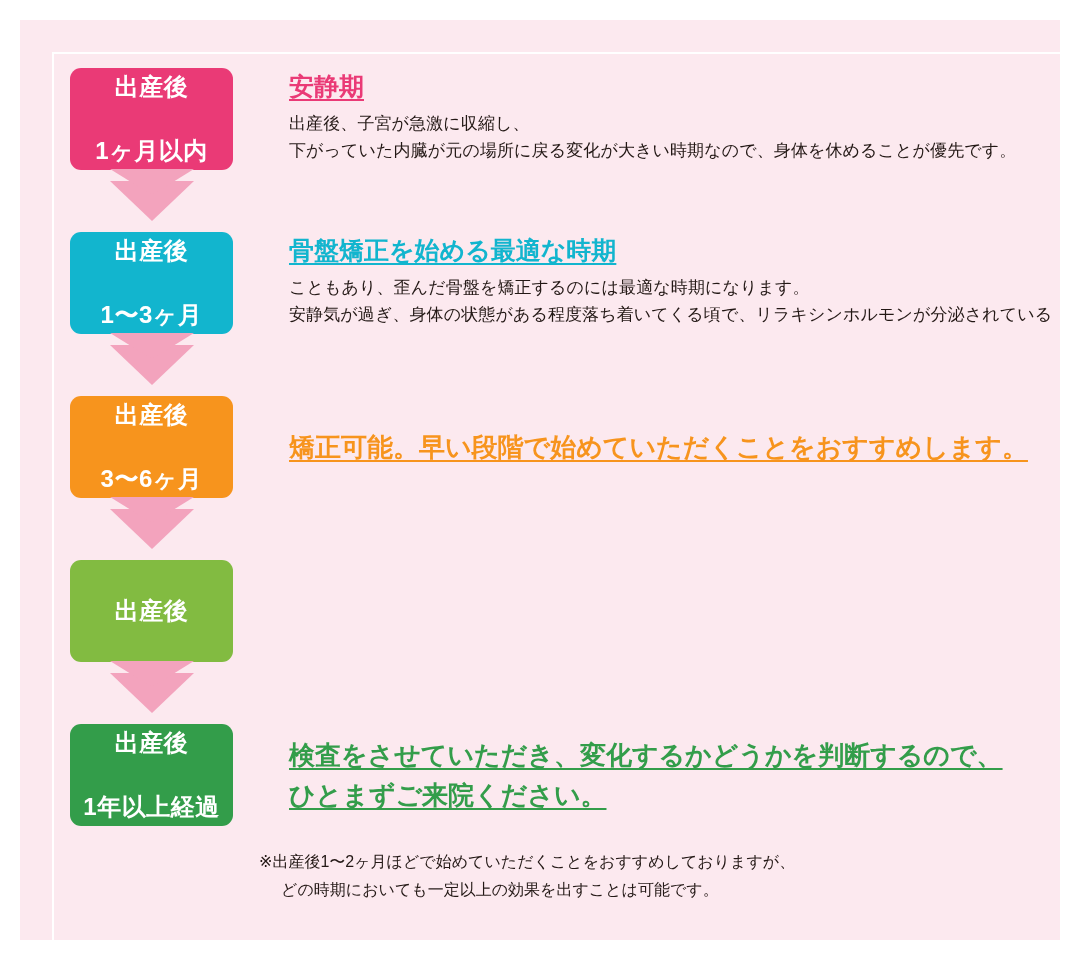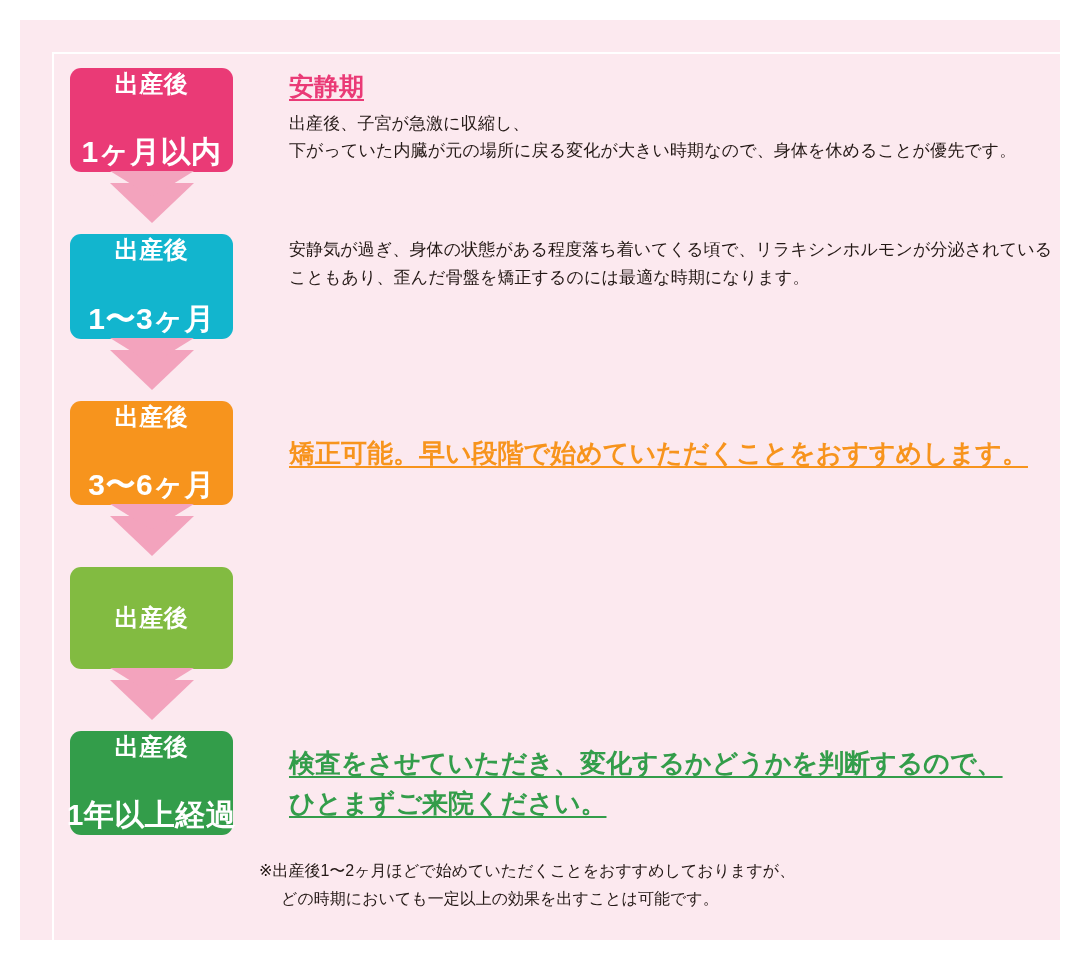--- a/index.html
+++ b/index.html
@@ -63,21 +63,21 @@
     flex: 0 0 163px;
     line-height: 1.34;
     letter-spacing: 0.5px;
   }
   .badge-line {
     display: block;
     white-space: nowrap;
     font-size: 24px;
     font-weight: 700;
   }
-  .badge-line.l2 { font-size: 30px; margin-top: 32px; }
+  .badge-line.l2 { font-size: 24px; margin-top: 32px; }
 
   .badge.c-pink   { background: #ea3a76; }
   .badge.c-cyan   { background: #12b5ce; }
   .badge.c-orange { background: #f7941d; }
   .badge.c-lgreen { background: #82bb41; }
   .badge.c-dgreen { background: #339d4a; }
 
   
   .content {
     padding-left: 26px;
@@ -182,23 +182,24 @@
     <div class="arrow-wrap">
       <div class="arrow"></div>
     </div>
 
     <div class="row">
       <div class="badge c-cyan">
         <span class="badge-line l1">出産後</span>
         <span class="badge-line l2">1〜3ヶ月</span>
       </div>
       <div class="content">
+        <div class="heading h-cyan">骨盤矯正を始める最適な時期</div>
         <p class="para">
+          <span class="ln">こともあり、歪んだ骨盤を矯正するのには最適な時期になります。</span>
           <span class="ln">安静気が過ぎ、身体の状態がある程度落ち着いてくる頃で、リラキシンホルモンが分泌されている</span>
-          <span class="ln">こともあり、歪んだ骨盤を矯正するのには最適な時期になります。</span>
         </p>
       </div>
     </div>
 
     <div class="arrow-wrap">
       <div class="arrow"></div>
     </div>
 
     <div class="row statement">
       <div class="badge c-orange">

